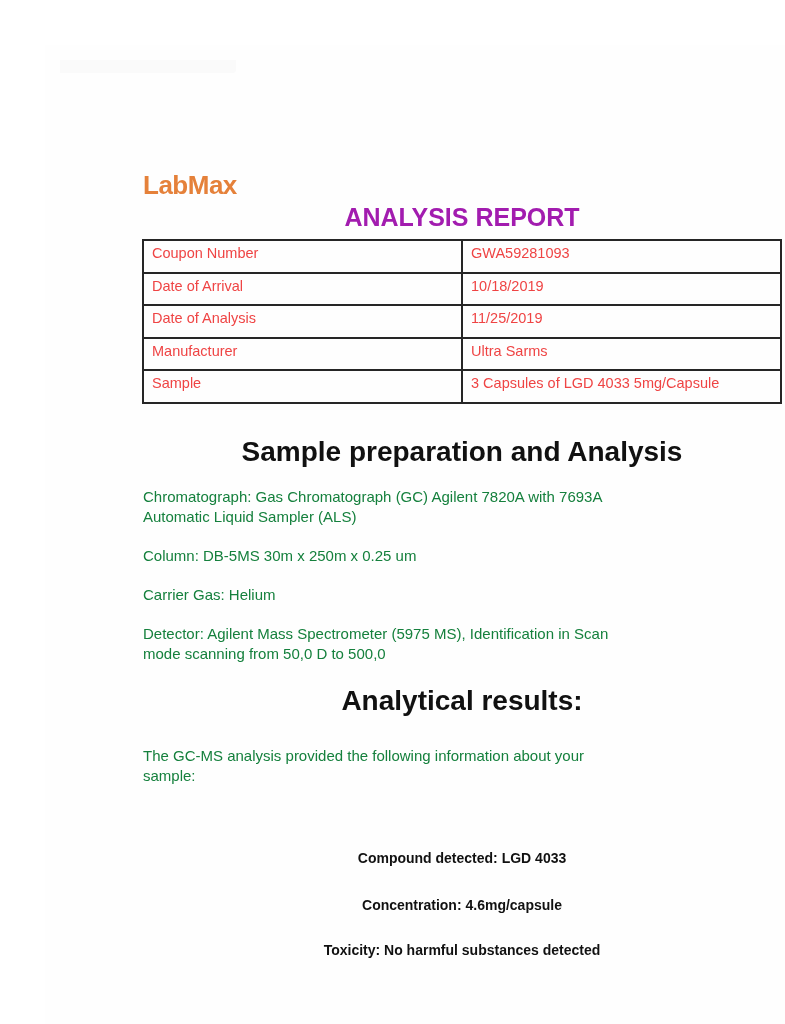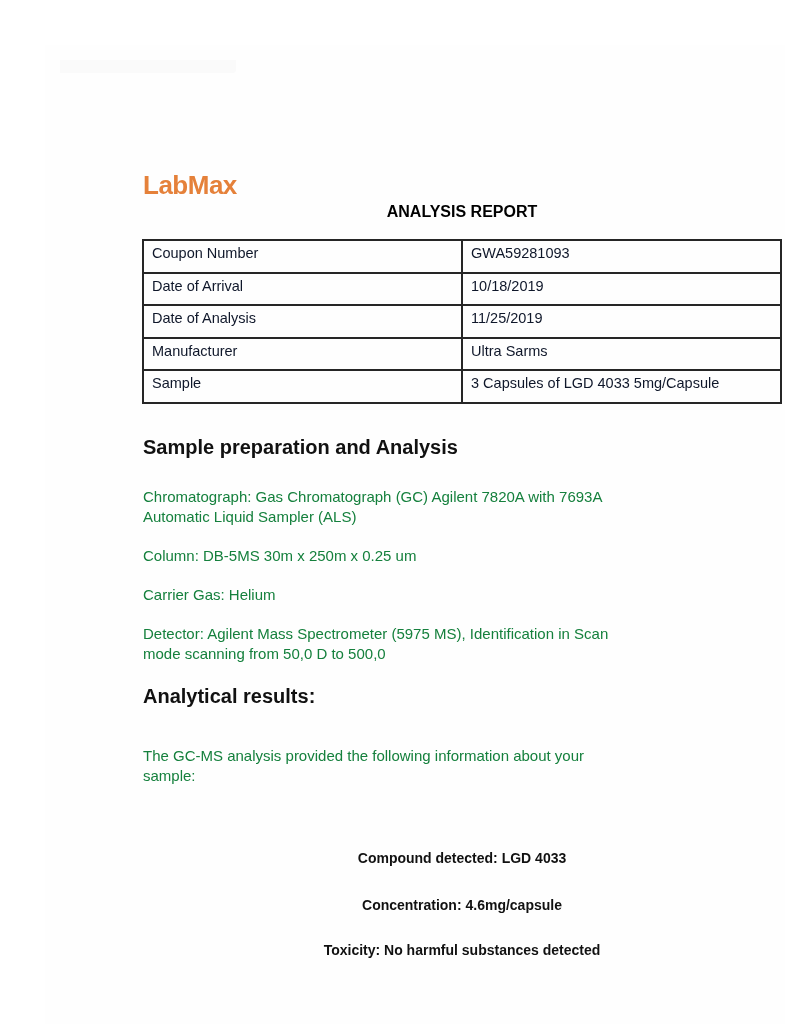--- a/index.html
+++ b/index.html
@@ -27,47 +27,47 @@
     left: 83px; top: 110px;
     font-size: 26px;
     font-weight: bold;
     letter-spacing: -0.5px;
   }
   .report-title {
     position: absolute;
     left: 83px; top: 143px;
     width: 638px;
     text-align: center;
-    font-size: 16px;
+    font-size: 25px;
     font-weight: bold;
-    color: #000000;
+    color: #a21caf;
   }
   table.info-table {
     position: absolute;
     left: 82px; top: 179px;
     width: 640px;
     border-collapse: collapse;
     table-layout: fixed;
   }
   table.info-table td {
     border: 2px solid #262626;
     height: 32.6px;
     vertical-align: top;
     padding: 4px 8px 2px 8px;
     font-size: 14.5px;
-    color: #0f172a;
+    color: #ef4444;
   }
   td.cell-label { width: 50%; }
   td.cell-value { width: 50%; border-radius: 13px; }
   .section-heading {
     position: absolute;
     left: 83px;
     width: 638px;
-    text-align: left;
-    font-size: 20px;
+    text-align: center;
+    font-size: 28px;
     font-weight: bold;
     color: #111;
   }
   .heading-prep { top: 376px; }
   .heading-results { top: 625px; }
   .body-para {
     position: absolute;
     left: 83px;
     width: 488px;
     font-size: 15px;

